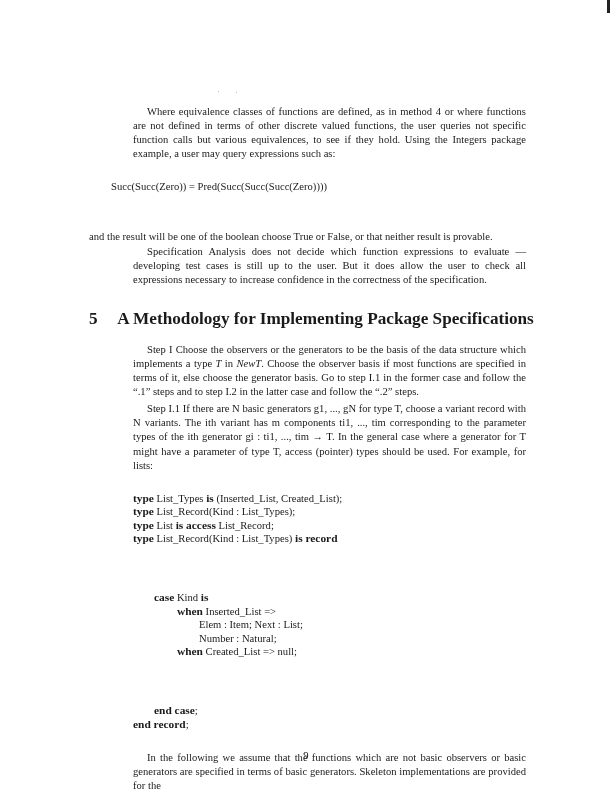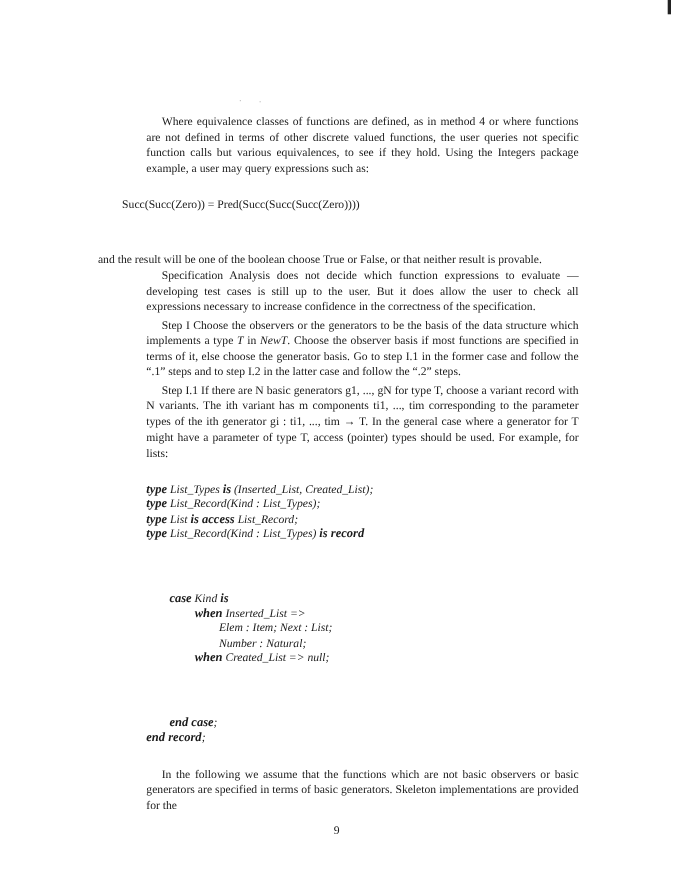--- a/index.html
+++ b/index.html
@@ -10,21 +10,21 @@
     }
     .edge-mark { position: absolute; left: 607px; top: 0; width: 3px; height: 13px; background: #222; }
     .speck { position: absolute; width: 1px; height: 1px; background: #bbb; }
     .page { position: absolute; left: 89px; top: 105px; width: 437px; font-size: 10.6px; line-height: 14.1px; }
     p { margin: 0; text-align: justify; }
     .indent { text-indent: 14px; margin-left: 44px; }
     .eq { margin: 19px 0 36px 22px; white-space: nowrap; }
     h2 { font-size: 17.2px; font-weight: bold; margin: 22px 0 14px 0; line-height: 20px; white-space: nowrap; }
     h2 .num { display: inline-block; width: 25px; }
     .para-gap { margin-top: 3px; }
-    code.ada { display: block; font-family: "Liberation Serif", serif; font-size: 10.6px; line-height: 13.6px; margin: 19px 0 20px 22px; white-space: pre; font-style: italic; }
+    code.ada { display: block; font-family: "Liberation Serif", serif; font-size: 10.6px; line-height: 13.6px; margin: 19px 0 20px 22px; white-space: pre; }
     .kw { font-weight: bold; font-size: 11.4px; }
     .lvl1 { padding-left: 22px; }
     .lvl2 { padding-left: 43px; margin-top: 45px; }
     .lvl3 { padding-left: 66px; }
     .line { display: block; }
     b { font-weight: normal; }
     i { font-style: italic; }
     .page-number { position: absolute; left: 0; width: 612px; top: 750px; text-align: center; font-size: 10.6px; }
   </style>
 </head>
@@ -33,20 +33,24 @@
 <div class="edge-mark"></div>
 <div class="speck" style="left:218px;top:91px"></div>
 <div class="speck" style="left:236px;top:92px"></div>
 
 <div class="page">
   <p class="indent">Where equivalence classes of functions are defined, as in method 4 or where functions are not defined in terms of other discrete valued functions, the user queries not specific function calls but various equivalences, to see if they hold. Using the Integers package example, a user may query expressions such as:</p>
   <div class="eq">Succ(Succ(Zero))  =  Pred(Succ(Succ(Succ(Zero))))</div>
   <p>and the result will be one of the boolean choose True or False, or that neither result is provable.</p>
   <p class="indent">Specification Analysis does not decide which function expressions to evaluate — developing test cases is still up to the user. But it does allow the user to check all expressions necessary to increase confidence in the correctness of the specification.</p>
 
+  <h2>
+    <span class="num">5</span>
+    <span>A Methodology for Implementing Package Specifications</span>
+  </h2>
 
 
   <p class="indent para-gap"><b>Step I</b><span> Choose the observers or the generators to be the basis of the data structure which implements a type </span><i>T</i><span> in </span><i>NewT</i><span>. Choose the observer basis if most functions are specified in terms of it, else choose the generator basis. Go to step I.1 in the former case and follow the “.1” steps and to step I.2 in the latter case and follow the “.2” steps.</span></p>
 
   <p class="indent para-gap"><b>Step I.1</b><span> If there are N basic generators g1, ..., gN for type T, choose a variant record with N variants. The ith variant has m components ti1, ..., tim corresponding to the parameter types of the ith generator gi : ti1, ..., tim → T. In the general case where a generator for T might have a parameter of type T, access (pointer) types should be used. For example, for lists:</span></p>
 
   <code class="ada"><span class="line lvl1"><span class="kw">type</span><span> List_Types </span><span class="kw">is</span><span> (Inserted_List, Created_List);</span></span><span class="line lvl1"><span class="kw">type</span><span> List_Record(Kind : List_Types);</span></span><span class="line lvl1"><span class="kw">type</span><span> List </span><span class="kw">is access</span><span> List_Record;</span></span><span class="line lvl1"><span class="kw">type</span><span> List_Record(Kind : List_Types) </span><span class="kw">is record</span></span><span class="line lvl2"><span class="kw">case</span><span> Kind </span><span class="kw">is</span></span><span class="line lvl3"><span class="kw">when</span><span> Inserted_List =&gt;</span></span><span class="line lvl3" style="padding-left:88px"><span>Elem : Item; Next : List;</span></span><span class="line lvl3" style="padding-left:88px"><span>Number : Natural;</span></span><span class="line lvl3"><span class="kw">when</span><span> Created_List =&gt; null;</span></span><span class="line lvl2"><span class="kw">end case</span><span>;</span></span><span class="line lvl1"><span class="kw">end record</span><span>;</span></span></code>
 
   <p class="indent">In the following we assume that the functions which are not basic observers or basic generators are specified in terms of basic generators. Skeleton implementations are provided for the</p>
 </div>

